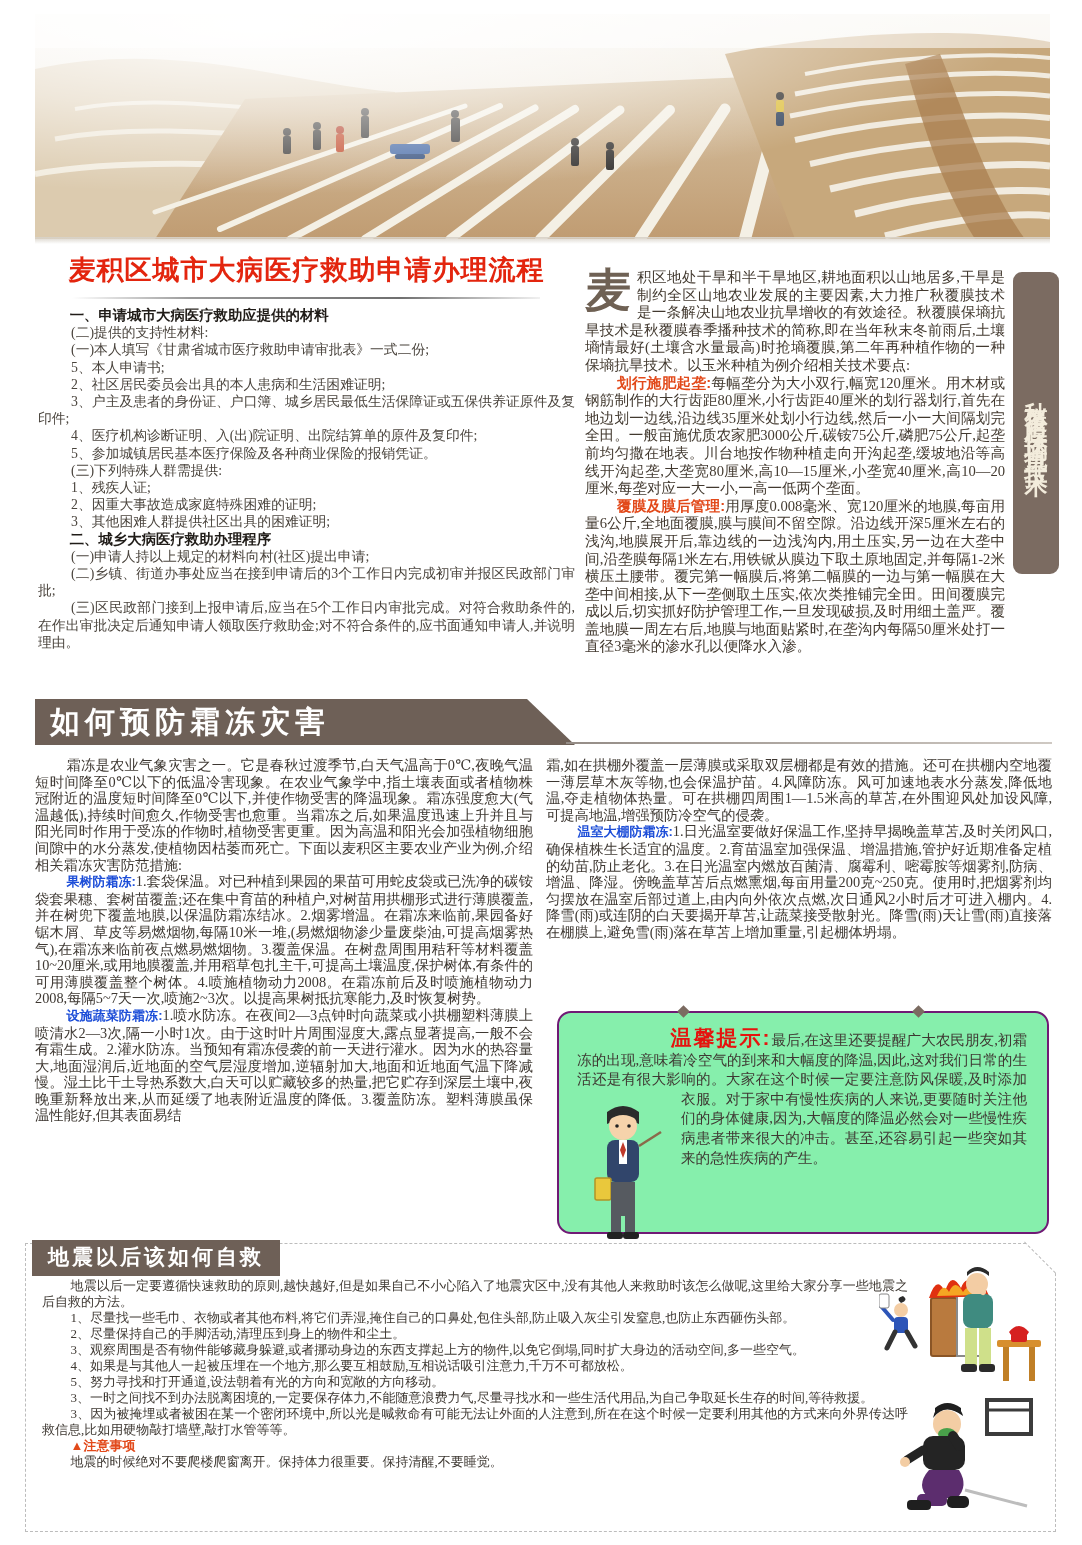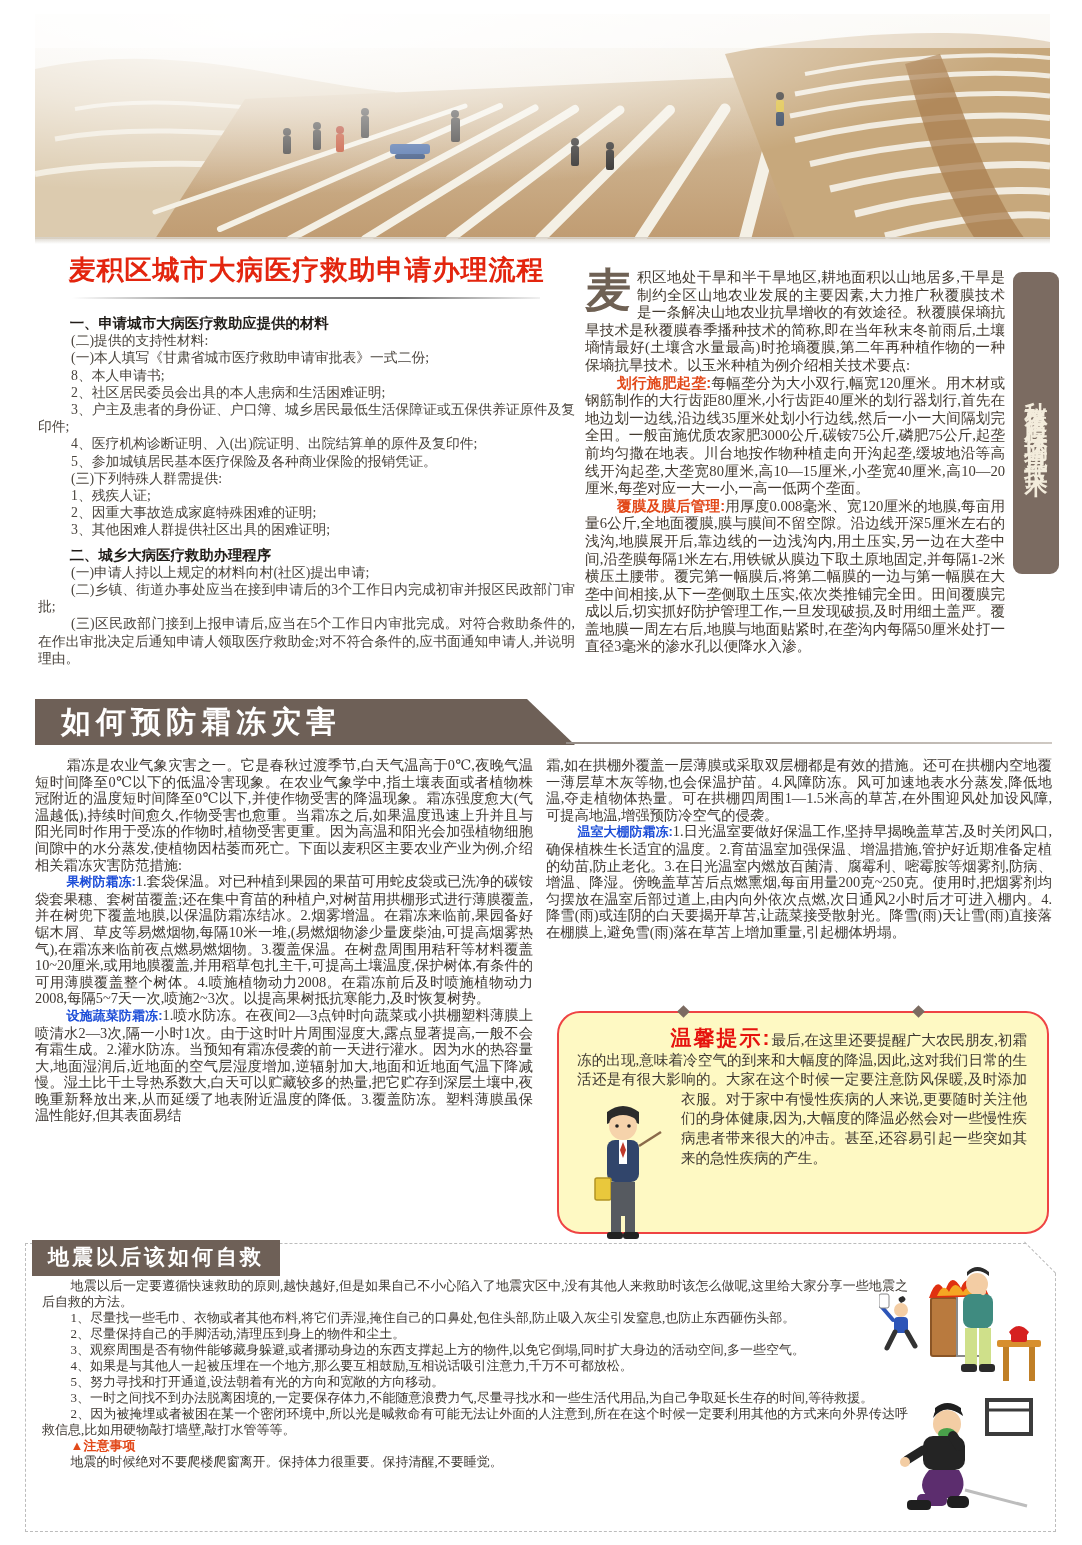--- a/index.html
+++ b/index.html
@@ -18,53 +18,53 @@
   .main-title{left:38px;top:252px;width:537px;text-align:center;
       font-size:27px;font-weight:bold;color:#e3250e;letter-spacing:1px;
       font-family:"Liberation Serif",serif;}
   .title-rule{left:72px;top:297px;width:468px;height:2px;
       background:linear-gradient(90deg,rgba(150,150,150,0),#9b9b9b 25%,#6f6f6f 70%,rgba(160,160,160,.15));}
 
   
   .med{left:38px;top:307px;width:537px;font-size:13.8px;line-height:17.2px;color:#4a443d;}
   .med p{text-indent:2.4em;}
   .med .med-head{font-family:"Liberation Sans",sans-serif;font-weight:bold;
-      color:#201c18;font-size:14.4px;text-indent:2.2em;margin-top:8px;}
+      color:#201c18;font-size:14.4px;text-indent:2.2em;}
 
   
   .mulch{left:585px;top:269px;width:420px;font-size:14.6px;line-height:17.6px;color:#42392f;}
   .mulch p{text-indent:2.2em;}
   .mulch p.intro{text-indent:0;}
   .dropcap{float:left;font-size:46px;line-height:40px;font-weight:bold;
       color:#6f6154;padding:2px 6px 0 0;}
   .lead-o{font-weight:bold;color:#e2491a;font-family:"Liberation Sans",sans-serif;}
   .vert-bar{left:1013px;top:272px;width:46px;height:302px;background:#7b6b61;
       border-radius:9px;display:flex;align-items:center;justify-content:center;}
   .vert-bar span{writing-mode:vertical-rl;text-orientation:upright;
       color:#f3ecdc;font-size:23px;font-weight:bold;letter-spacing:9px;
       font-family:"Liberation Serif",serif;}
 
   
   .frost-bar{left:35px;top:699px;width:540px;height:46px;background:#6e6057;
       clip-path:polygon(0 0,calc(100% - 48px) 0,100% 100%,0 100%);
       display:flex;align-items:center;}
   .frost-bar span{color:#fff;font-size:30px;font-weight:bold;letter-spacing:5px;
-      padding-left:26px;font-family:"Liberation Sans",sans-serif;}
+      padding-left:15px;font-family:"Liberation Sans",sans-serif;}
   .frost-rule{left:566px;top:742px;width:486px;height:2px;
       background:linear-gradient(90deg,#948c86,#cfc9c3);}
   .frost-col{font-size:14.3px;line-height:16.6px;color:#3e3832;}
   .frost-left{left:35px;top:757px;width:498px;}
   .frost-right{left:546px;top:757px;width:506px;}
   .frost-col p{text-indent:2.2em;}
   .frost-col p.cont{text-indent:0;}
   .lead-r{font-weight:bold;color:#1d4ed8;font-family:"Liberation Sans",sans-serif;font-size:13px;}
 
   
-  .tip-box{left:557px;top:1011px;width:492px;height:223px;border:2px solid #ef4444;
-      border-radius:23px;background:#fef9c3;box-sizing:border-box;}
+  .tip-box{left:557px;top:1011px;width:492px;height:223px;border:2px solid #701a75;
+      border-radius:14px;background:#86efac;box-sizing:border-box;}
   .tip-inner{position:absolute;left:0;top:0;right:0;bottom:0;padding:15px 20px 0 18px;}
   .diamond{position:absolute;width:9px;height:9px;background:#7b6b61;transform:rotate(45deg);top:-6px;}
   .d1{left:120px;} .d2{left:355px;}
   .tip-text{font-size:14.6px;line-height:19.6px;color:#3e3832;text-indent:6.4em;text-align:justify;}
   .tip-lead{font-size:21px;font-weight:bold;color:#e6130e;letter-spacing:2px;
       font-family:"Liberation Sans",sans-serif;}
   .sand{float:left;width:0;height:72px;}
   .tipfig{float:left;clear:left;width:96px;height:138px;margin:4px 8px 0 0;}
   .tipfig svg{width:100%;height:100%;}
 
@@ -170,21 +170,21 @@
   </div>
   <div class="abs banner-edge"></div>
 
   <div class="abs main-title">麦积区城市大病医疗救助申请办理流程</div>
   <div class="abs title-rule"></div>
 
   <div class="abs med">
     <p class="med-head">一、申请城市大病医疗救助应提供的材料</p>
     <p>(二)提供的支持性材料:</p>
     <p>(一)本人填写《甘肃省城市医疗救助申请审批表》一式二份;</p>
-    <p>8、本人申请书;</p>
+    <p>5、本人申请书;</p>
     <p>2、社区居民委员会出具的本人患病和生活困难证明;</p>
     <p>3、户主及患者的身份证、户口簿、城乡居民最低生活保障证或五保供养证原件及复印件;</p>
     <p>4、医疗机构诊断证明、入(出)院证明、出院结算单的原件及复印件;</p>
     <p>5、参加城镇居民基本医疗保险及各种商业保险的报销凭证。</p>
     <p>(三)下列特殊人群需提供:</p>
     <p>1、残疾人证;</p>
     <p>2、因重大事故造成家庭特殊困难的证明;</p>
     <p>3、其他困难人群提供社区出具的困难证明;</p>
     <p class="med-head">二、城乡大病医疗救助办理程序</p>
     <p>(一)申请人持以上规定的材料向村(社区)提出申请;</p>
@@ -266,21 +266,21 @@
     <div class="quake-header">地震以后该如何自救</div>
 
     <div class="quake-content">
       <p>地震以后一定要遵循快速救助的原则,越快越好,但是如果自己不小心陷入了地震灾区中,没有其他人来救助时该怎么做呢,这里给大家分享一些地震之后自救的方法。</p>
       <p>1、尽量找一些毛巾、衣物或者其他布料,将它们弄湿,掩住自己的口鼻处,包住头部,防止吸入灰尘引发窒息,也防止东西砸伤头部。</p>
       <p>2、尽量保持自己的手脚活动,清理压到身上的物件和尘土。</p>
       <p>3、观察周围是否有物件能够藏身躲避,或者挪动身边的东西支撑起上方的物件,以免它倒塌,同时扩大身边的活动空间,多一些空气。</p>
       <p>4、如果是与其他人一起被压埋在一个地方,那么要互相鼓励,互相说话吸引注意力,千万不可都放松。</p>
       <p>5、努力寻找和打开通道,设法朝着有光的方向和宽敞的方向移动。</p>
       <p>3、一时之间找不到办法脱离困境的,一定要保存体力,不能随意浪费力气,尽量寻找水和一些生活代用品,为自己争取延长生存的时间,等待救援。</p>
-      <p>2、因为被掩埋或者被困在某一个密闭环境中,所以光是喊救命有可能无法让外面的人注意到,所在在这个时候一定要利用其他的方式来向外界传达呼救信息,比如用硬物敲打墙壁,敲打水管等等。</p>
+      <p>3、因为被掩埋或者被困在某一个密闭环境中,所以光是喊救命有可能无法让外面的人注意到,所在在这个时候一定要利用其他的方式来向外界传达呼救信息,比如用硬物敲打墙壁,敲打水管等等。</p>
       <p class="note-head">▲注意事项</p>
       <p>地震的时候绝对不要爬楼爬窗离开。保持体力很重要。保持清醒,不要睡觉。</p>
     </div>
 
     <div class="illusA">
       <svg viewBox="0 0 168 132">
 
         <rect x="52" y="36" width="26" height="58" rx="2" fill="#b97a3e" stroke="#8a5526" stroke-width="2"></rect>
         <rect x="78" y="34" width="30" height="60" fill="none" stroke="#8a8a8a" stroke-width="2"></rect>
         <path d="M50,36 Q58,12 66,30 Q72,8 82,26 Q88,10 96,28 Q102,14 110,34 L50,36 Z" fill="#e03010"></path>

